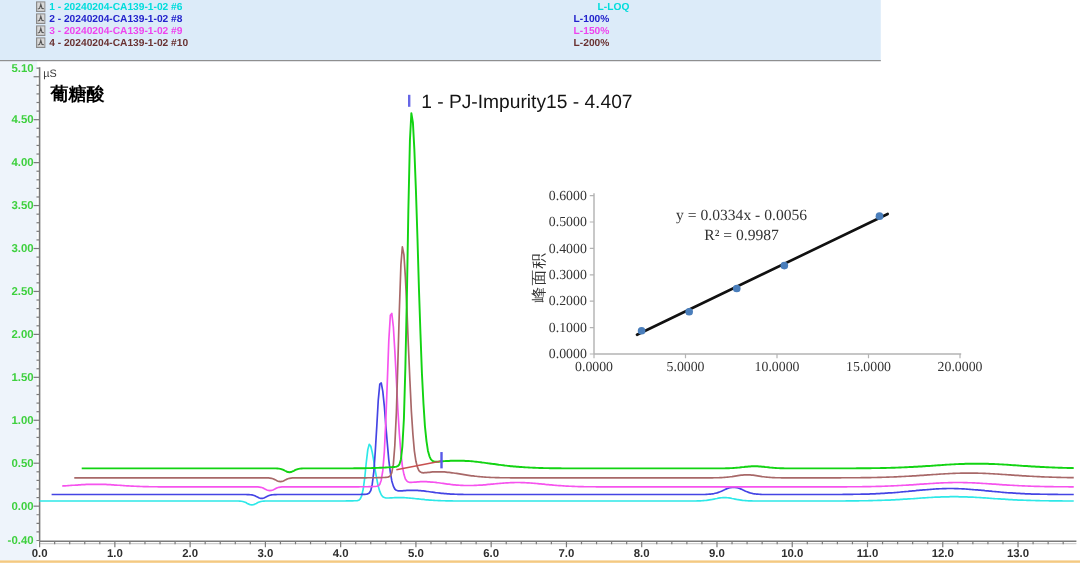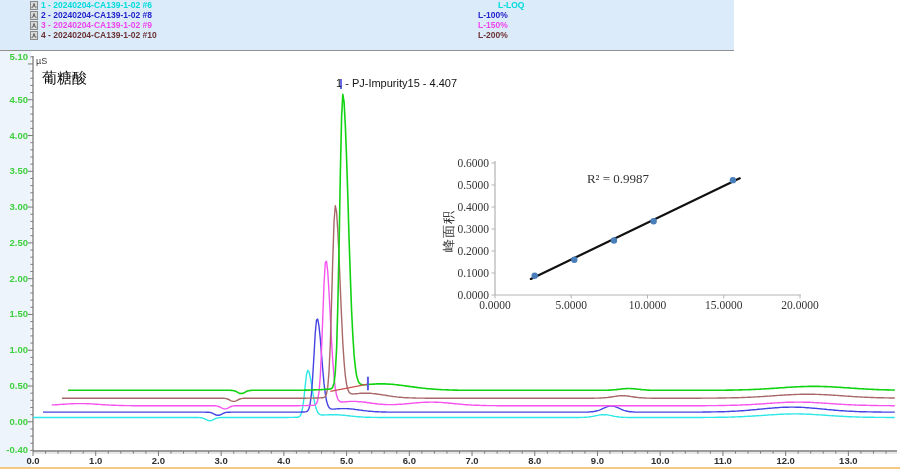--- a/index.html
+++ b/index.html
@@ -9,23 +9,23 @@
        background:#dcebf9;border-bottom:1px solid #8f8f8f;z-index:5}
   .legend-row{position:relative;height:10px;display:flex;align-items:center;
        font-size:8.5px;font-weight:700;line-height:10px;white-space:nowrap}
   .legend-row.selected{background:linear-gradient(#ececec,#c4c4c4)}
   .legend-icon{margin-left:30px;margin-right:3px;width:8px;height:9px;flex:0 0 8px}
   .legend-level{position:absolute;left:478px}
   .left-strip{position:absolute;left:0;top:51px;width:31px;height:416px;
        background:#eef4fb;z-index:1}
   #main-svg{position:absolute;left:0;top:0;width:900px;height:473px;z-index:2}
   .unit{position:absolute;left:36px;top:56px;font-size:9px;color:#3a3a3a;z-index:3}
-  .title{position:absolute;left:42px;top:69px;font-size:15px;font-weight:400;
+  .title{position:absolute;left:42px;top:69px;font-size:15px;font-weight:700;
        color:#000;z-index:3}
-  .peaklabel{position:absolute;left:336px;top:77px;font-size:11px;color:#141414;z-index:3}
+  .peaklabel{position:absolute;left:351px;top:77px;font-size:16px;color:#141414;z-index:3}
   .apex-tick{position:absolute;left:340px;top:79px;width:2px;height:10px;
        background:#6666e6;z-index:3}
   .inset{position:absolute;left:428px;top:146px;width:450px;height:212px;
        background:#ffffff;z-index:4;font-family:"Liberation Serif",serif}
   .inset svg{position:absolute;left:0;top:0}
   .inset .eq{position:absolute;left:80px;top:24px;width:220px;text-align:center;
        font-size:13px;color:#333;line-height:17px}
   .inset .xlab{position:absolute;left:67px;top:168px;width:306px;text-align:center;
        font-size:14px;color:#333}
   .inset .ylab{position:absolute;left:-24px;top:76px;width:90px;text-align:center;
@@ -273,18 +273,19 @@
       <line x1="372" y1="149" x2="372" y2="152.5" stroke="#b3b3b3" stroke-width="1"></line>
       <text x="372" y="163" text-anchor="middle" font-size="11.5" fill="#333">20.0000</text>
       <line x1="102.8375" y1="132.9642" x2="311.7625" y2="32.2966" stroke="#111111" stroke-width="2.2" stroke-linecap="round"></line>
       <circle cx="106.65" cy="129.64" r="3.2" fill="#4a7ebb"></circle>
       <circle cx="146.3" cy="113.8" r="3.2" fill="#4a7ebb"></circle>
       <circle cx="185.95" cy="94.44" r="3.2" fill="#4a7ebb"></circle>
       <circle cx="225.6" cy="75.3" r="3.2" fill="#4a7ebb"></circle>
       <circle cx="304.9" cy="34.15999999999998" r="3.2" fill="#4a7ebb"></circle>
     </svg>
   <div class="eq">
+    <div>y = 0.0334x - 0.0056</div>
     <div>R² = 0.9987</div>
   </div>
   <div class="ylab">峰面积</div>
 </div>
 
 <div class="orange-line"></div>
 
 </body></html>

